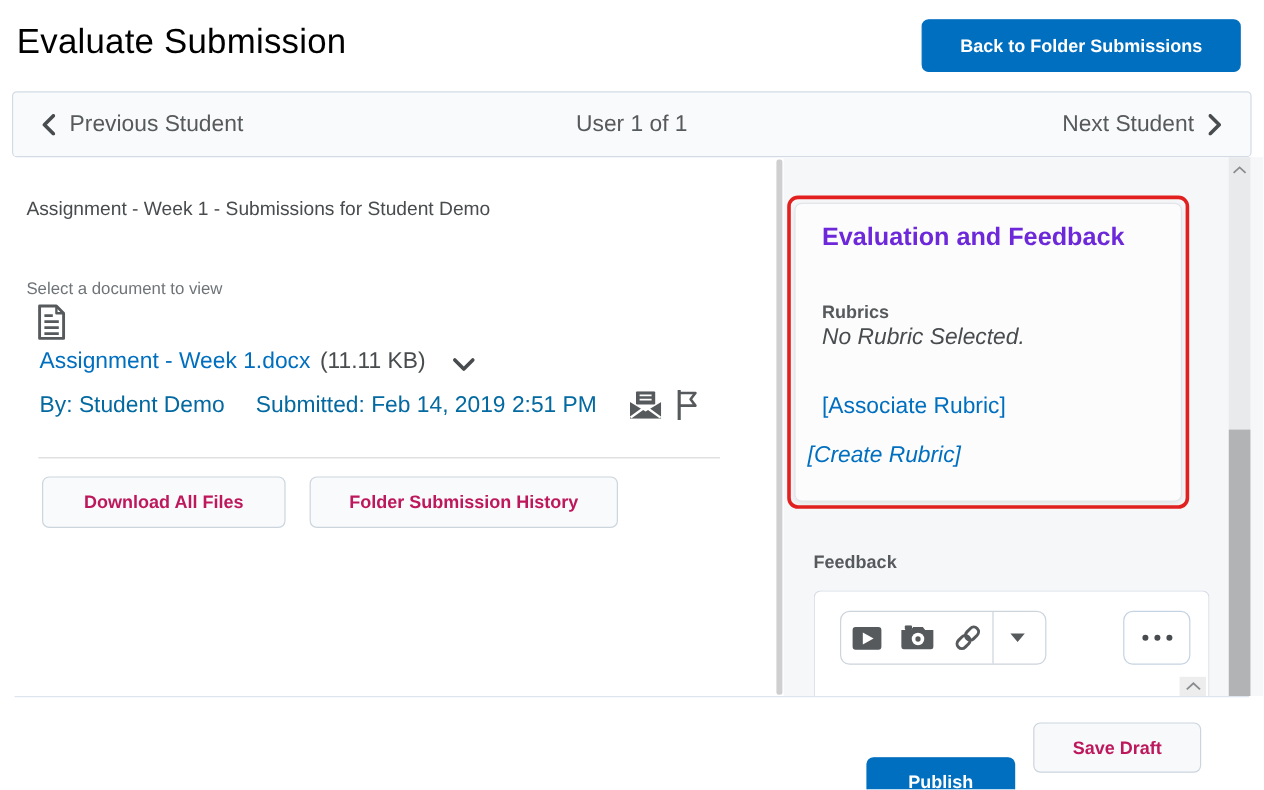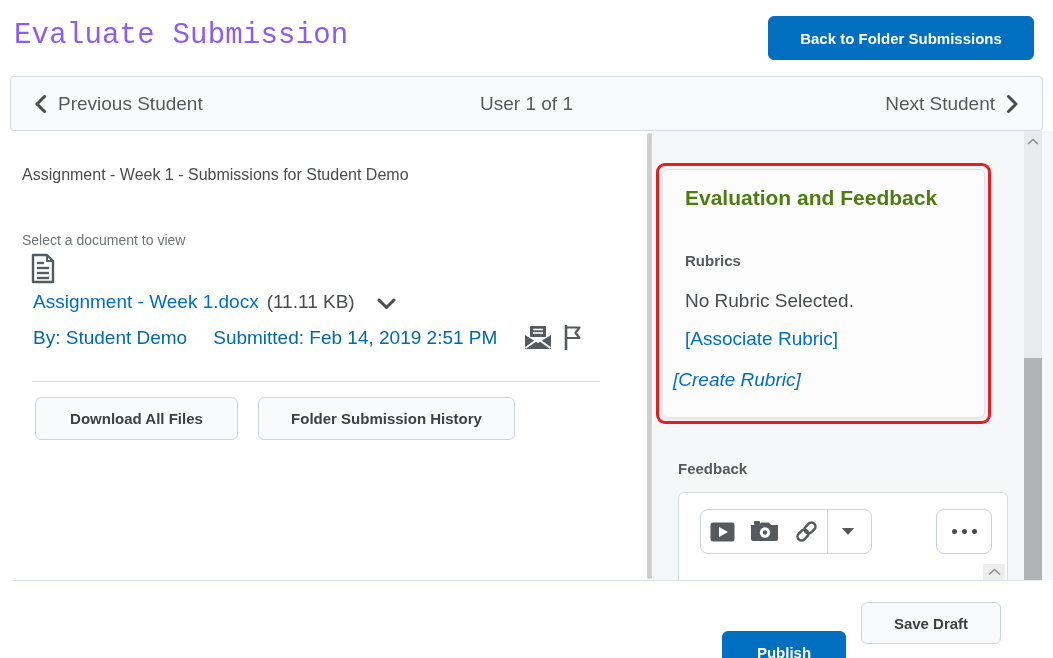--- a/index.html
+++ b/index.html
@@ -14,43 +14,42 @@
     height: 658px;
     background: #ffffff;
     overflow: hidden;
   }
   .abs { position: absolute; }
 
   
   .page-title {
     font-size: 29px;
     font-weight: 400;
-    color: #8b5cf6;
+    color: #000000;
     letter-spacing: 0.2px;
-    font-family: Liberation Mono, monospace;
   }
   .btn {
     display: flex;
     align-items: center;
     justify-content: center;
     font-family: "Liberation Sans", sans-serif;
     font-size: 15px;
     font-weight: 700;
     border-radius: 6px;
     cursor: pointer;
     border: 1px solid transparent;
   }
   .btn-primary {
     background: #006fbf;
     color: #ffffff;
     border-color: #006fbf;
   }
   .btn-secondary {
     background: #f7f9fb;
-    color: #404040;
+    color: #be185d;
     border-color: #ccd5de;
     text-align: center;
   }
 
   
   .student-nav {
     background: #f9fafb;
     border: 1px solid #d4dbe5;
     border-radius: 4px;
     display: flex;
@@ -93,21 +92,21 @@
     background: transparent;
   }
   .eval-card {
     position: absolute;
     left: 3px; top: 3px; right: 3px; bottom: 3px;
     background: #fcfcfd;
     border: 1px solid #e2e5ea;
     border-radius: 6px;
     box-shadow: 0 2px 5px rgba(0,0,0,0.08);
   }
-  .panel-title { font-size: 21px; font-weight: 700; color: #4d7c0f; }
+  .panel-title { font-size: 21px; font-weight: 700; color: #6d28d9; }
   .small-bold-label { font-size: 15px; font-weight: 700; color: #565a5c; }
   .body-text { font-size: 19px; color: #494c4e; }
   .link-text { font-size: 19px; color: #006fbf; cursor: pointer; }
 
   .editor-box {
     background: #ffffff;
     border: 1px solid #d6dce4;
     border-radius: 6px 6px 0 0;
     border-bottom: none;
   }
@@ -232,21 +231,21 @@
   <button class="abs btn btn-secondary" style="left:258px; top:397px; width:257px; height:43px; background:#f9fafb;">Folder Submission History</button>
 
   <div class="abs splitter" style="left:647px; top:133px; width:5px; height:446px;"></div>
 
   <div class="abs right-panel-bg" style="left:653px; top:131px; width:400px; height:449px;"></div>
 
   <div class="abs annotation-box" style="left:656px; top:163px; width:335px; height:261px;">
     <div class="eval-card">
       <div class="abs panel-title" style="left:22px; top:16px;">Evaluation and Feedback</div>
       <div class="abs small-bold-label" style="left:22px; top:82px;">Rubrics</div>
-      <div class="abs body-text" style="left:22px; top:120px;">No Rubric Selected.</div>
+      <div class="abs body-text" style="left:22px; top:101px;font-style:italic;">No Rubric Selected.</div>
       <a class="abs link-text" style="left:22px; top:158px;">[Associate Rubric]</a>
       <a class="abs link-text" style="left:10px; top:199px;font-style:italic;">[Create Rubric]</a>
     </div>
   </div>
 
   <div class="abs small-bold-label" style="left:678px; top:460px;">Feedback</div>
 
   <div class="abs editor-box" style="left:678px; top:492px; width:330px; height:88px;">
 
     <div class="abs toolbar-group" style="left:21px; top:16px; width:172px;">

